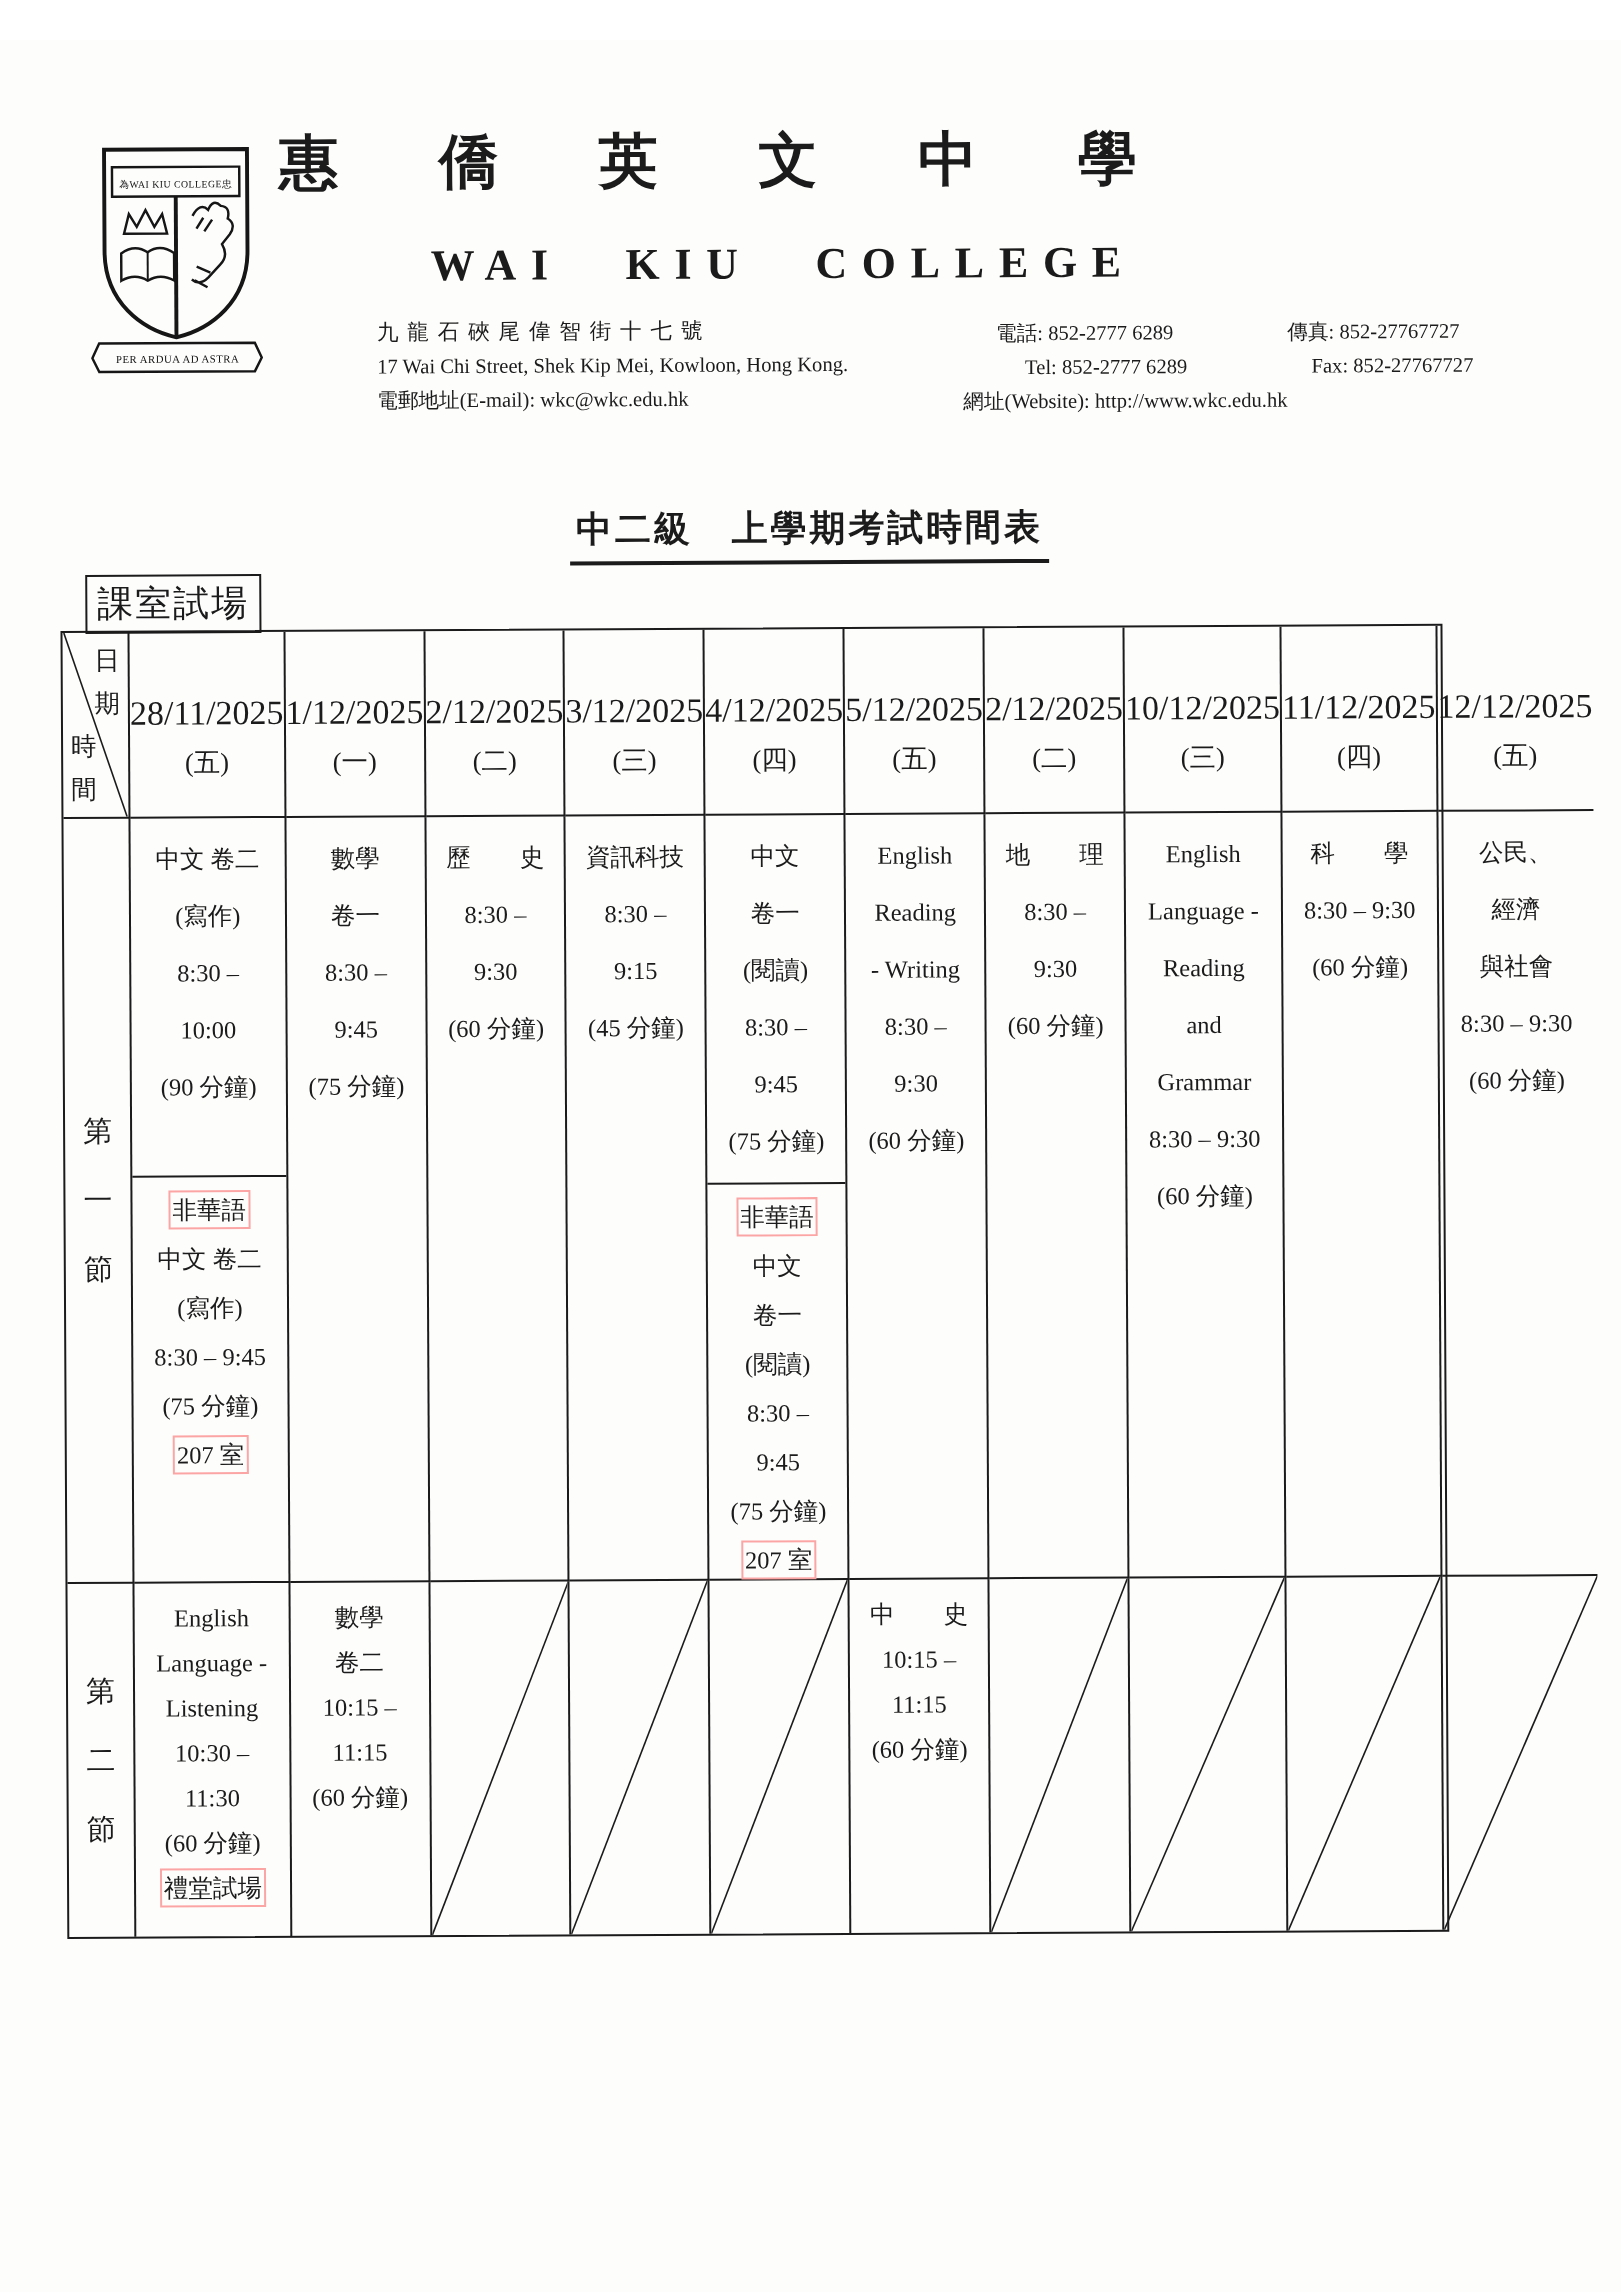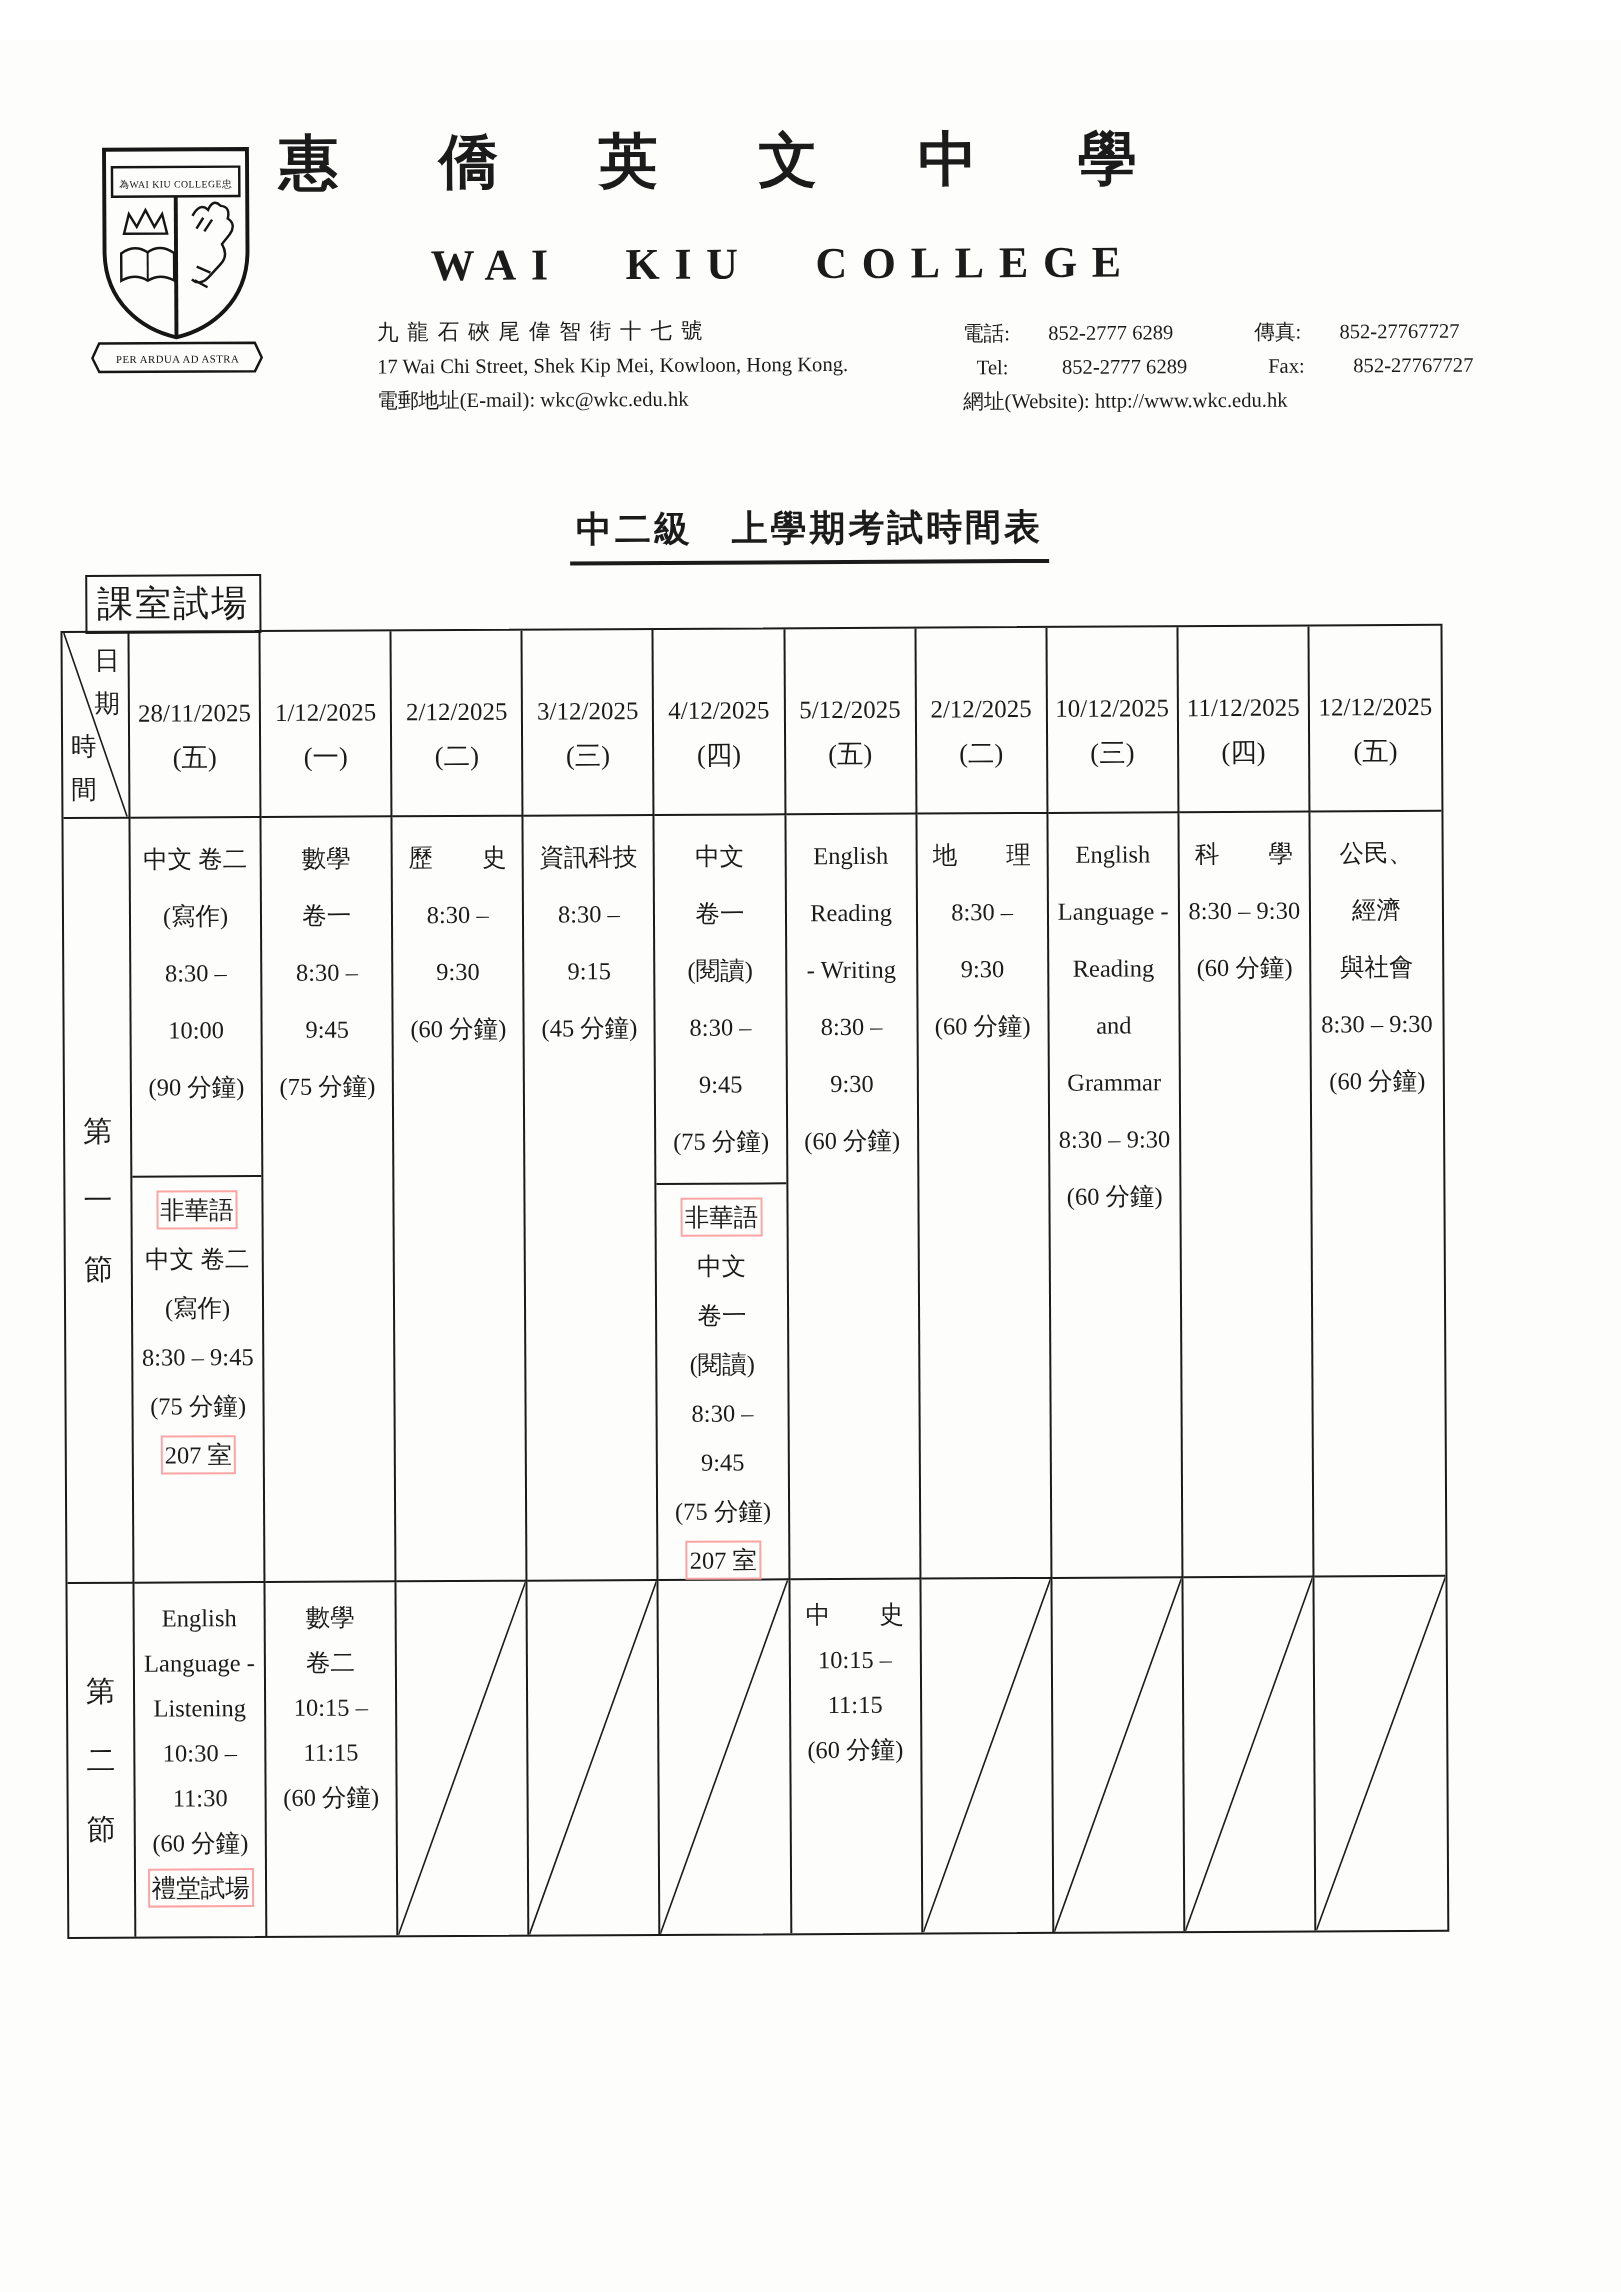--- a/index.html
+++ b/index.html
@@ -9,21 +9,21 @@
 
   
   .crest{position:absolute;left:93px;top:101px;}
   .name-zh{position:absolute;left:282px;top:82px;font-size:59px;font-weight:bold;
            letter-spacing:43px;white-space:nowrap;}
   .name-en{position:absolute;left:433px;top:199px;font-size:44px;letter-spacing:14.7px;
            word-spacing:37px;white-space:nowrap;font-weight:bold;}
   .addr{position:absolute;left:379px;top:274px;font-size:20.6px;line-height:34px;white-space:nowrap;}
   .addr .zh{letter-spacing:8.8px;font-size:21.6px;}
   .contact{position:absolute;left:965px;top:278px;font-size:20.6px;line-height:34px;white-space:nowrap;}
-  .contact .lbl{display:inline-block;}
+  .contact .lbl{display:inline-block;text-align:right;}
   .contact .val{display:inline-block;}
   .w70{width:80px;} .w190{width:201px;} .ind{padding-left:13.7px;}
 
   
   .title-wrap{position:absolute;left:0;right:0;top:465px;text-align:center;}
   .title{display:inline-block;font-size:36px;font-weight:bold;letter-spacing:2.9px;
          border-bottom:4.9px solid #1b1b1b;padding:0 5.9px 6.9px 5.9px;}
   .venue-badge{position:absolute;left:86px;top:532px;font-size:36px;border:2px solid #1b1b1b;
                padding:2.9px 9.8px;letter-spacing:2px;}
 
@@ -38,21 +38,21 @@
   .tt > div:nth-child(n+23){border-bottom:none;}
 
   .corner .dsvg line{stroke:#1b1b1b;stroke-width:1.6;}
   .corner{display:flex;flex-direction:column;align-items:center;padding-top:9.8px;}
   .corner span{font-size:25.5px;height:43px;display:block;}
   .corner span.rr{transform:translateX(11.8px);}
   .corner span.ll{transform:translateX(-11.8px);}
 
   .head{display:flex;flex-direction:column;align-items:center;justify-content:center;
         gap:11.8px;padding-top:25.5px;}
-  .head .date{font-size:25px;white-space:nowrap;}
+  .head .date{font-size:34px;white-space:nowrap;}
   .head .wd{font-size:26.5px;}
 
   .rowlabel{display:flex;flex-direction:column;align-items:center;justify-content:center;gap:29px;}
   .rowlabel span{font-size:29px;}
 
   .cellbody{font-size:24.5px;text-align:center;}
   .cmain{padding-top:11.8px;}
   .cmain.divided{border-bottom:2px solid #1b1b1b;}
   .csub{padding-top:7.8px;}
   .sec0 .cmain .line{line-height:57px;}

